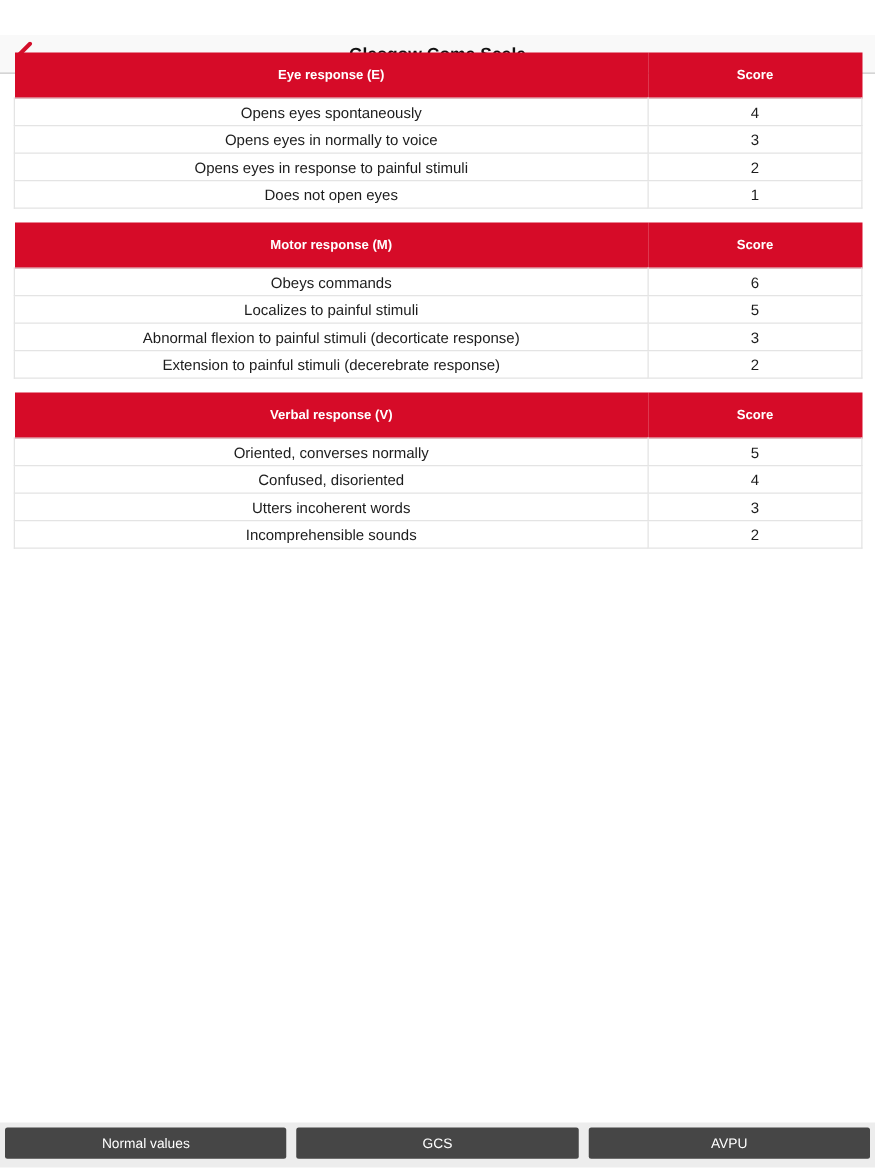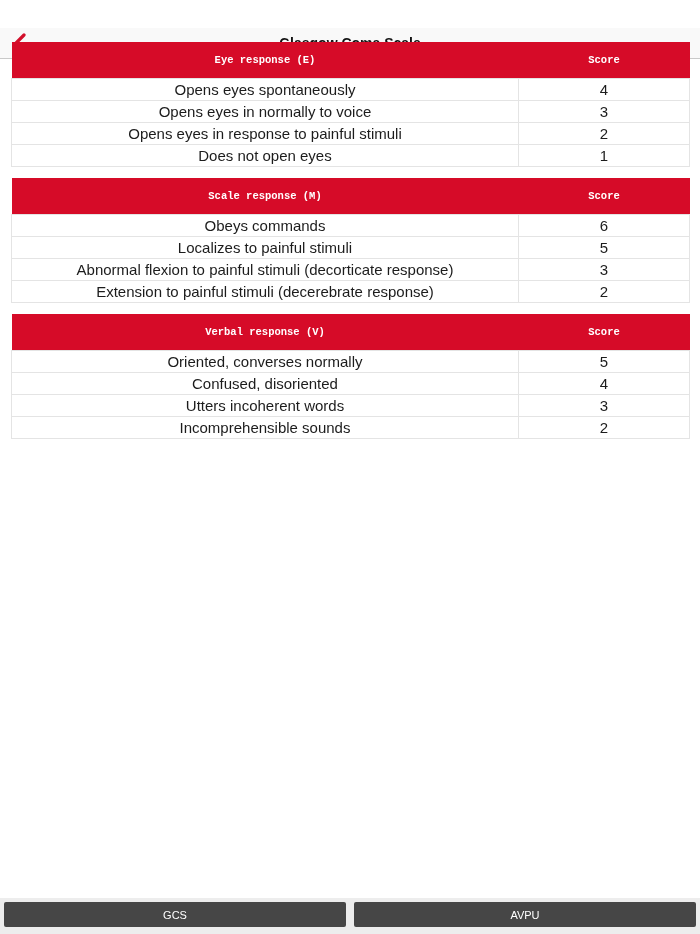--- a/index.html
+++ b/index.html
@@ -65,28 +65,27 @@
   table.gcs-table + table.gcs-table { margin-top: 11px; }
   .gcs-table th {
     background: var(--accent-red);
     color: #ffffff;
     font-size: 10.5px;
     font-weight: bold;
     height: 20px;
     padding: 12px;
     text-align: center;
     border: none;
-    font-family: Liberation Mono, monospace;
   }
   .gcs-table td {
     border: 1px solid var(--table-border);
     height: 22px;
     padding: 0;
     text-align: center;
-    font-size: 15px;
+    font-size: 12px;
     color: #1c1c1c;
   }
   .col-desc  { width: 507px; }
   .col-score { width: 171px; }
 
   
   .footer {
     position: absolute;
     bottom: 0; left: 0; right: 0;
     height: 36px;
@@ -147,21 +146,21 @@
       <tr>
         <td>Does not open eyes</td>
         <td>1</td>
       </tr>
     </tbody>
   </table>
 
   <table class="gcs-table">
     <thead>
       <tr>
-        <th class="col-desc">Scale response (M)</th>
+        <th class="col-desc">Motor response (M)</th>
         <th class="col-score">Score</th>
       </tr>
     </thead>
     <tbody>
       <tr>
         <td>Obeys commands</td>
         <td>6</td>
       </tr>
       <tr>
         <td>Localizes to painful stimuli</td>
@@ -201,15 +200,16 @@
       <tr>
         <td>Incomprehensible sounds</td>
         <td>2</td>
       </tr>
     </tbody>
   </table>
 
 </div>
 
 <div class="footer">
+  <button class="toolbar-button">Normal values</button>
   <button class="toolbar-button">GCS</button>
   <button class="toolbar-button">AVPU</button>
 </div>
 
 </body></html>

